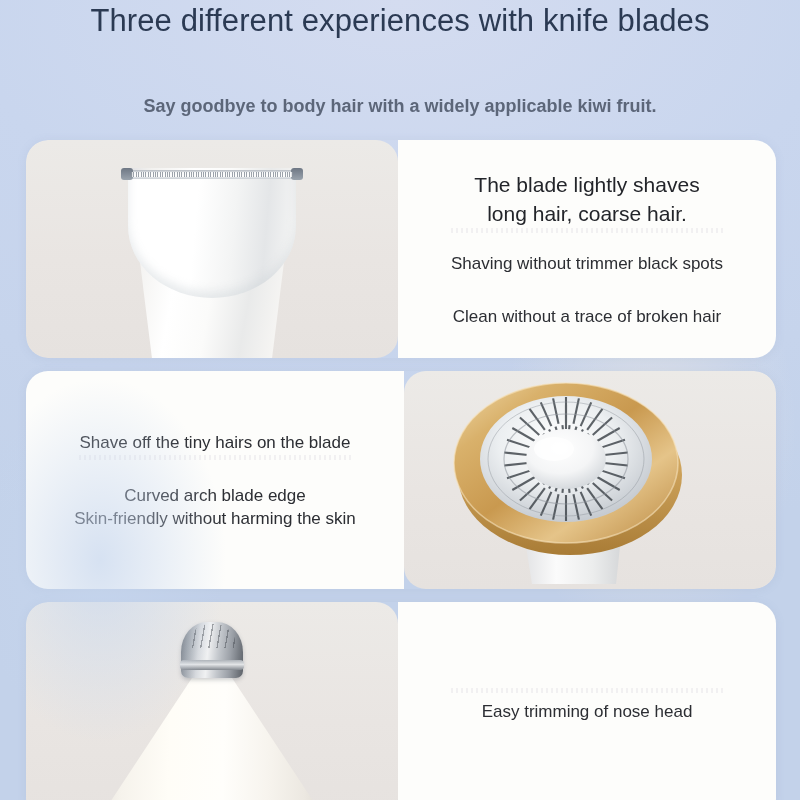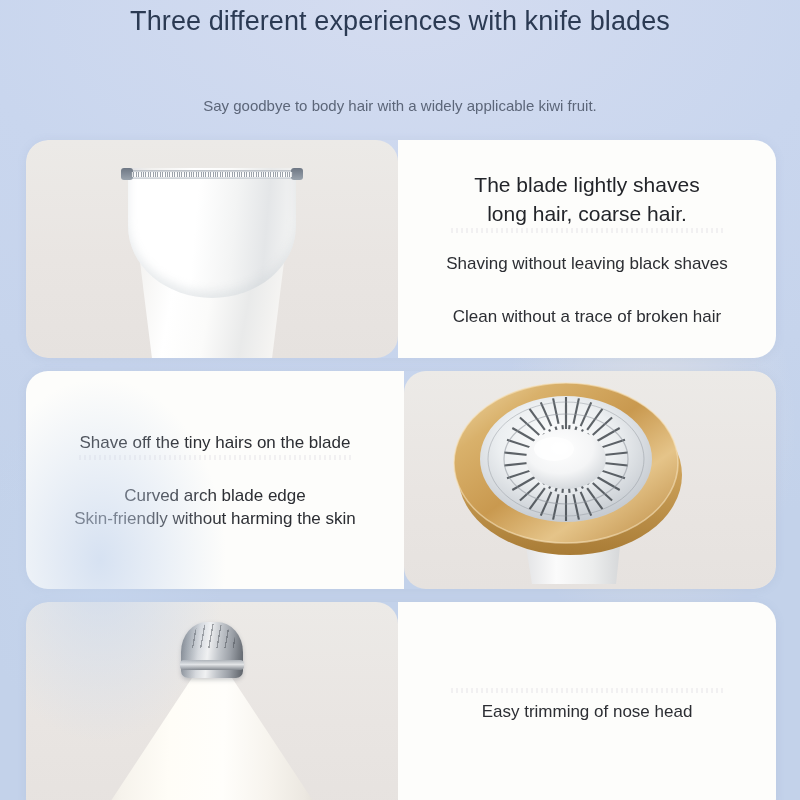--- a/index.html
+++ b/index.html
@@ -42,32 +42,32 @@
     left: -80px; top: 300px;
     width: 360px; height: 520px;
     background: radial-gradient(closest-side, rgba(198,214,238,.7), rgba(198,214,238,0) 70%);
     pointer-events: none;
   }
 
   
   .header { position: absolute; left: 0; top: 0; width: 800px; text-align: center; }
 
   .title {
-    font-size: 27px;
+    font-size: 31px;
     font-weight: 400;
     letter-spacing: .1px;
     color: #2b3a53;
     line-height: 34px;
     padding-top: 4px;
     white-space: nowrap;
   }
 
   .subtitle {
-    font-size: 15px;
-    font-weight: 400;
+    font-size: 18px;
+    font-weight: 700;
     color: #5c6679;
     line-height: 20px;
     padding-top: 58px;
     white-space: nowrap;
   }
 
   
   .card {
     position: absolute;
     border-radius: 22px;
@@ -269,21 +269,21 @@
         <div class="trimmer-arch"></div>
         <div class="trimmer-blade"></div>
         <div class="trimmer-teeth"></div>
       </div>
     </div>
 
     <div class="panel-txt">
       <div class="watermark"></div>
       <div class="line-main">The blade lightly shaves
 long hair, coarse hair.</div>
-      <div class="line-sub">Shaving without leaving black shaves</div>
+      <div class="line-sub">Shaving without trimmer black spots</div>
       <div class="line-sub">Clean without a trace of broken hair</div>
     </div>
   </div>
 
   <div class="card card--2">
 
     <div class="panel-img">
       <div class="art">
         <svg class="foil-wrap" viewBox="0 0 250 205">
           <defs>

